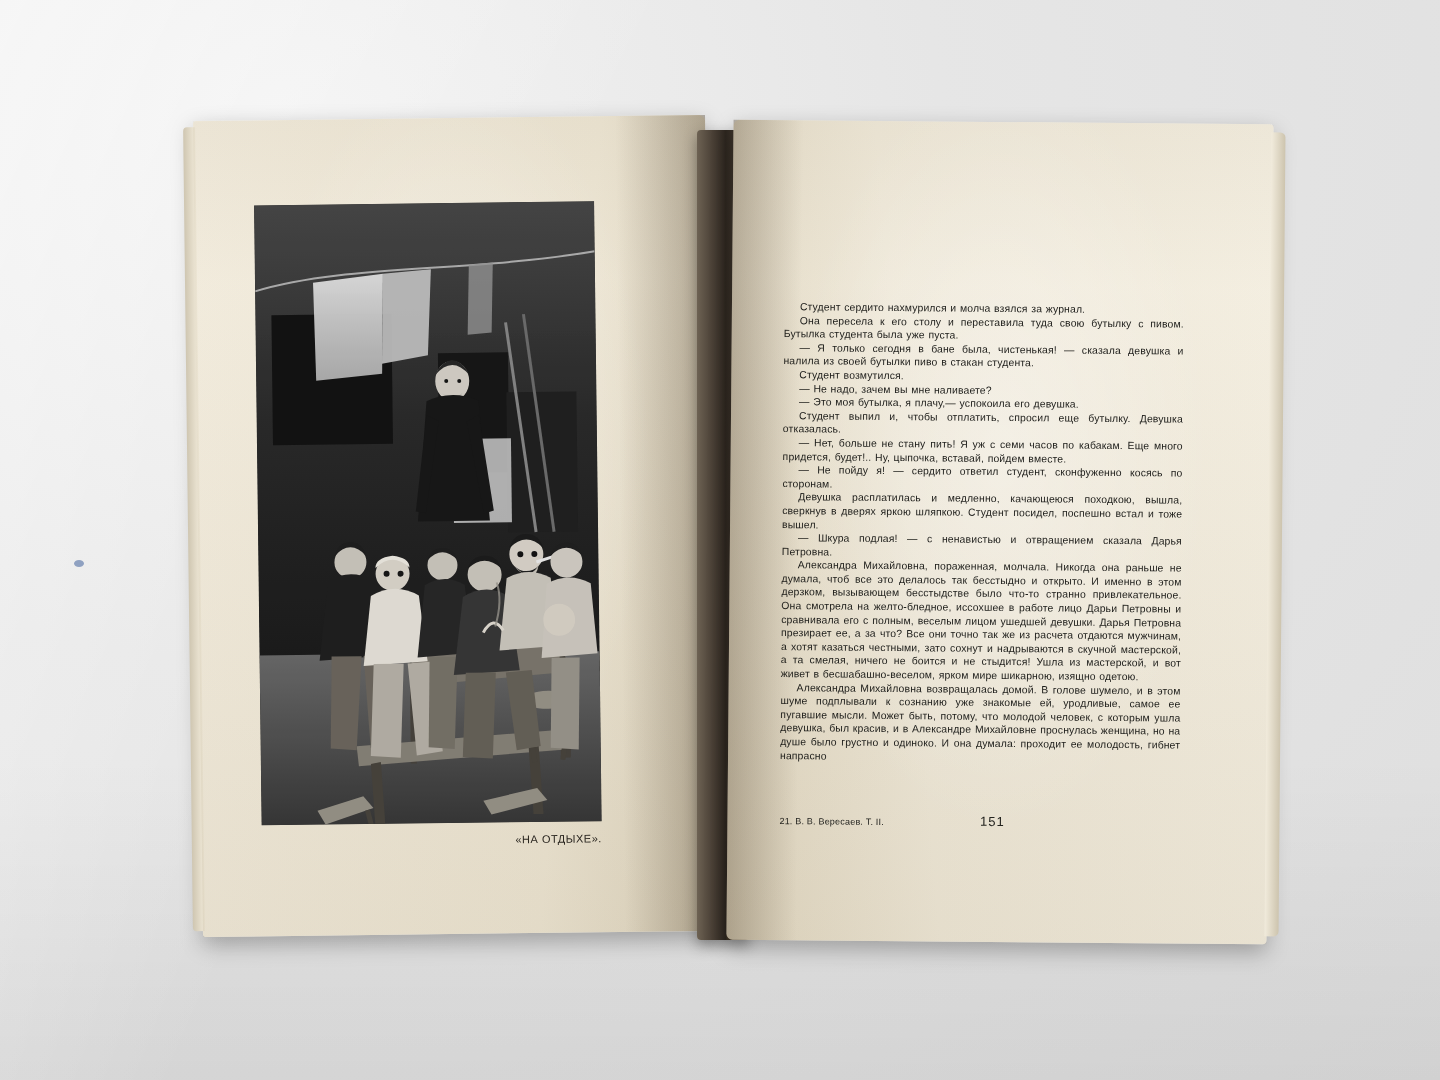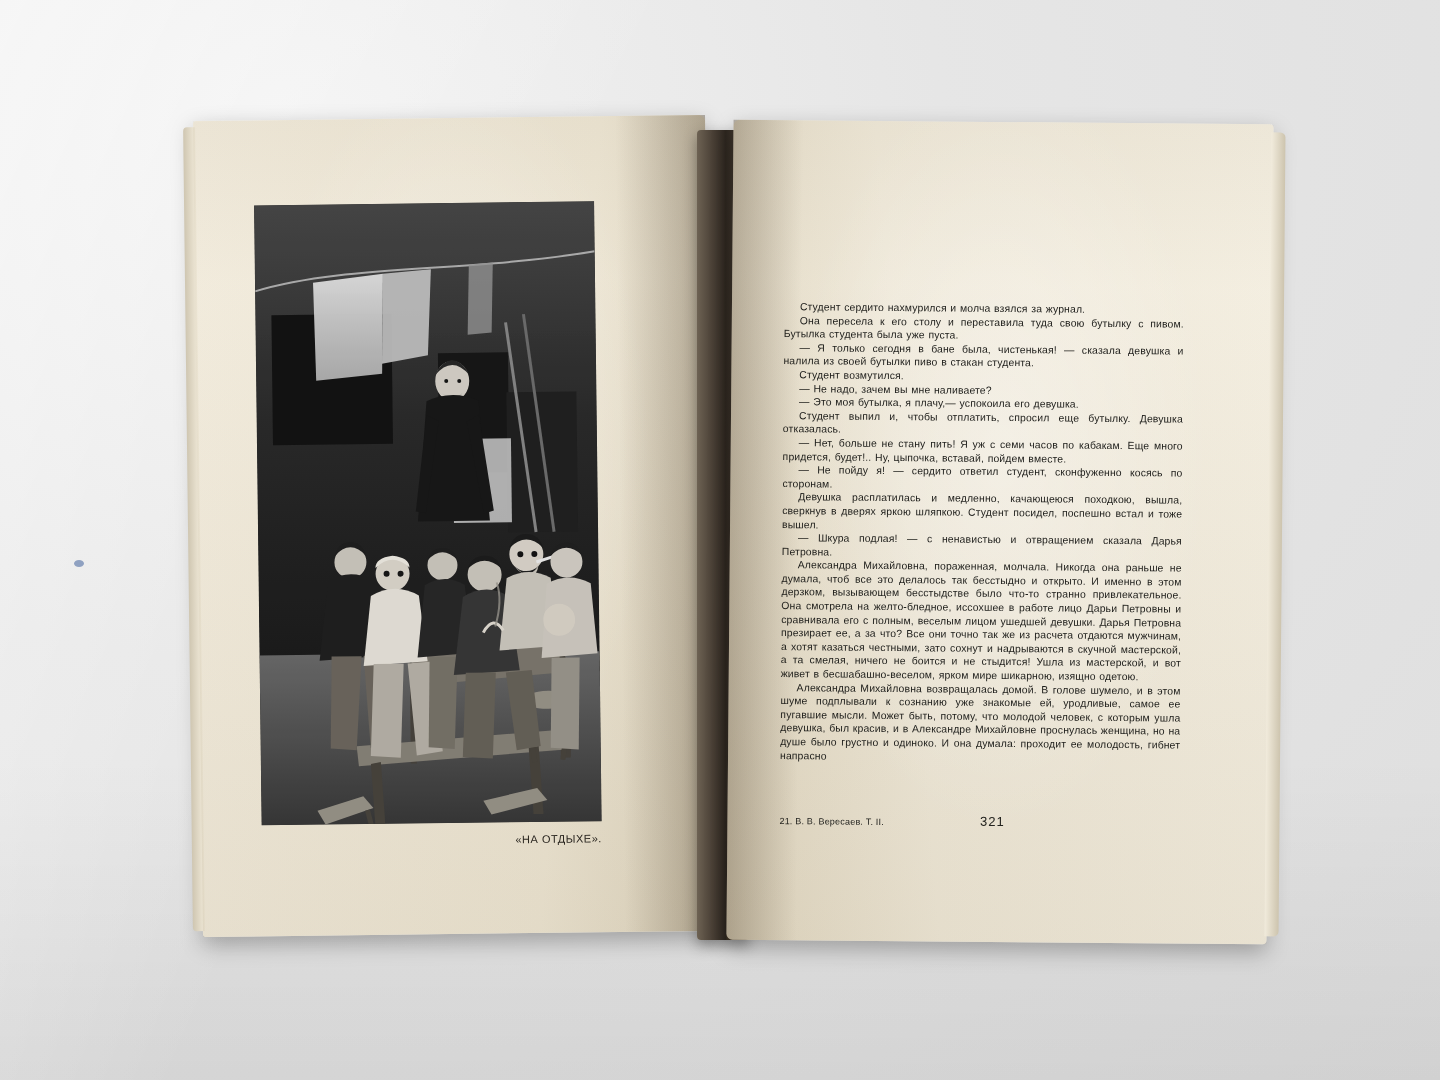--- a/index.html
+++ b/index.html
@@ -338,20 +338,20 @@
       <p>— Нет, больше не стану пить! Я уж с семи часов по кабакам. Еще много придется, будет!.. Ну, цыпочка, вставай, пойдем вместе.</p>
       <p>— Не пойду я! — сердито ответил студент, сконфуженно косясь по сторонам.</p>
       <p>Девушка расплатилась и медленно, качающеюся походкою, вышла, сверкнув в дверях яркою шляпкою. Студент посидел, поспешно встал и тоже вышел.</p>
       <p>— Шкура подлая! — с ненавистью и отвращением сказала Дарья Петровна.</p>
       <p>Александра Михайловна, пораженная, молчала. Никогда она раньше не думала, чтоб все это делалось так бесстыдно и открыто. И именно в этом дерзком, вызывающем бесстыдстве было что-то странно привлекательное. Она смотрела на желто-бледное, иссохшее в работе лицо Дарьи Петровны и сравнивала его с полным, веселым лицом ушедшей девушки. Дарья Петровна презирает ее, а за что? Все они точно так же из расчета отдаются мужчинам, а хотят казаться честными, зато сохнут и надрываются в скучной мастерской, а та смелая, ничего не боится и не стыдится! Ушла из мастерской, и вот живет в бесшабашно-веселом, ярком мире шикарною, изящно одетою.</p>
       <p>Александра Михайловна возвращалась домой. В голове шумело, и в этом шуме подплывали к сознанию уже знакомые ей, уродливые, самое ее пугавшие мысли. Может быть, потому, что молодой человек, с которым ушла девушка, был красив, и в Александре Михайловне проснулась женщина, но на душе было грустно и одиноко. И она думала: проходит ее молодость, гибнет напрасно</p>
     </div>
 
     <div class="footline">
       <span class="sig">21. В. В. Вересаев. Т. II.</span>
-      <span class="folio">321</span>
+      <span class="folio">151</span>
     </div>
 
     <div class="gutter-shadow-right"></div>
   </div>
 </div>
 
 <div class="blue-speck"></div>
 
 </body></html>

